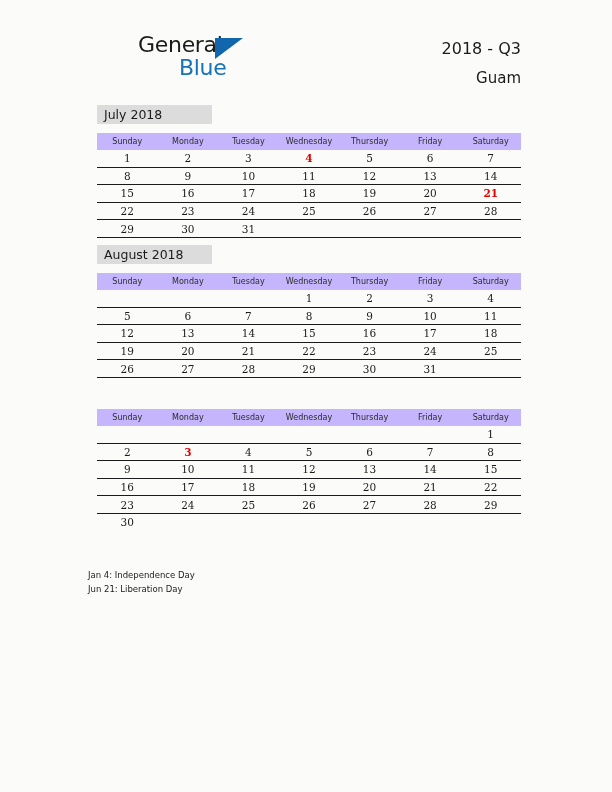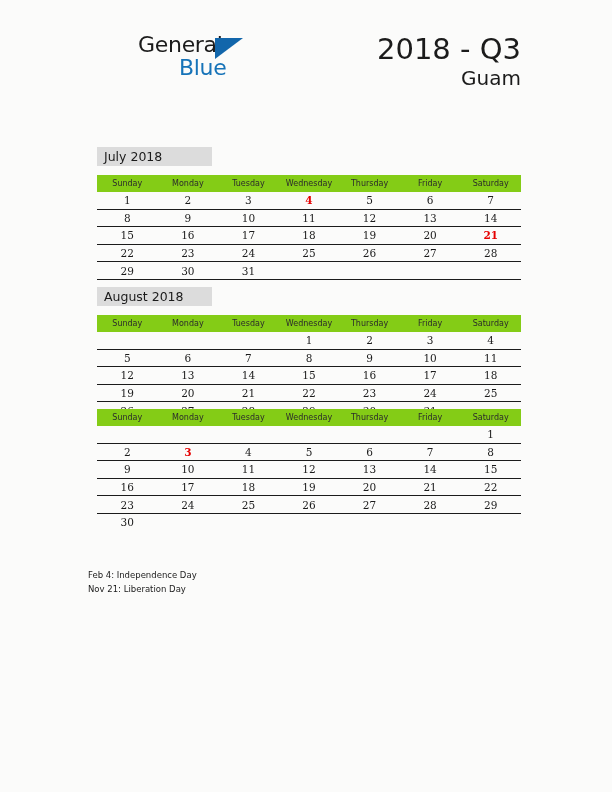--- a/index.html
+++ b/index.html
@@ -59,28 +59,28 @@
     border-bottom: 21px solid transparent;
   }
 
   #title-block {
     position: absolute;
     right: 91px;
     top: 34px;
     text-align: right;
   }
   #title-block .quarter-title {
-    font-size: 29px;
+    font-size: 16px;
     font-family: "DejaVu Sans", sans-serif;
     color: #1b1b1b;
     line-height: 30px;
     white-space: nowrap;
   }
   #title-block .location {
-    font-size: 20px;
+    font-size: 15px;
     font-family: "DejaVu Sans", sans-serif;
     color: #1b1b1b;
     line-height: 20px;
     margin-top: 4px;
     white-space: nowrap;
   }
 
   
   .month-block {
     position: absolute;
@@ -95,30 +95,29 @@
     width: 115px;
     height: 19px;
     background: #dcdcdc;
     font-size: 12.5px;
     font-family: "DejaVu Sans", sans-serif;
     color: #1b1b1b;
     line-height: 19px;
     padding-left: 7px;
     box-sizing: border-box;
     margin-bottom: 9px;
-    margin-top: 42px;
   }
 
   table.cal {
     border-collapse: collapse;
     width: 424px;
     table-layout: fixed;
   }
   table.cal th {
-    background: #84cc16;
+    background: #c4b5fd;
     font-size: 8px;
     font-family: "DejaVu Sans", sans-serif;
     font-weight: 400;
     color: #2b2b2b;
     height: 17px;
     text-align: center;
     border: none;
     padding: 0;
   }
   table.cal td {
@@ -369,15 +368,15 @@
           <td class="empty">&nbsp;</td>
           <td class="empty">&nbsp;</td>
           <td class="empty">&nbsp;</td>
           <td class="empty">&nbsp;</td>
         </tr>
       </tbody>
   </table>
 </div>
 
 <div id="holidays">
-  <div class="holiday-line">Feb 4: Independence Day</div>
-  <div class="holiday-line">Nov 21: Liberation Day</div>
+  <div class="holiday-line">Jan 4: Independence Day</div>
+  <div class="holiday-line">Jun 21: Liberation Day</div>
 </div>
 
 </body></html>

